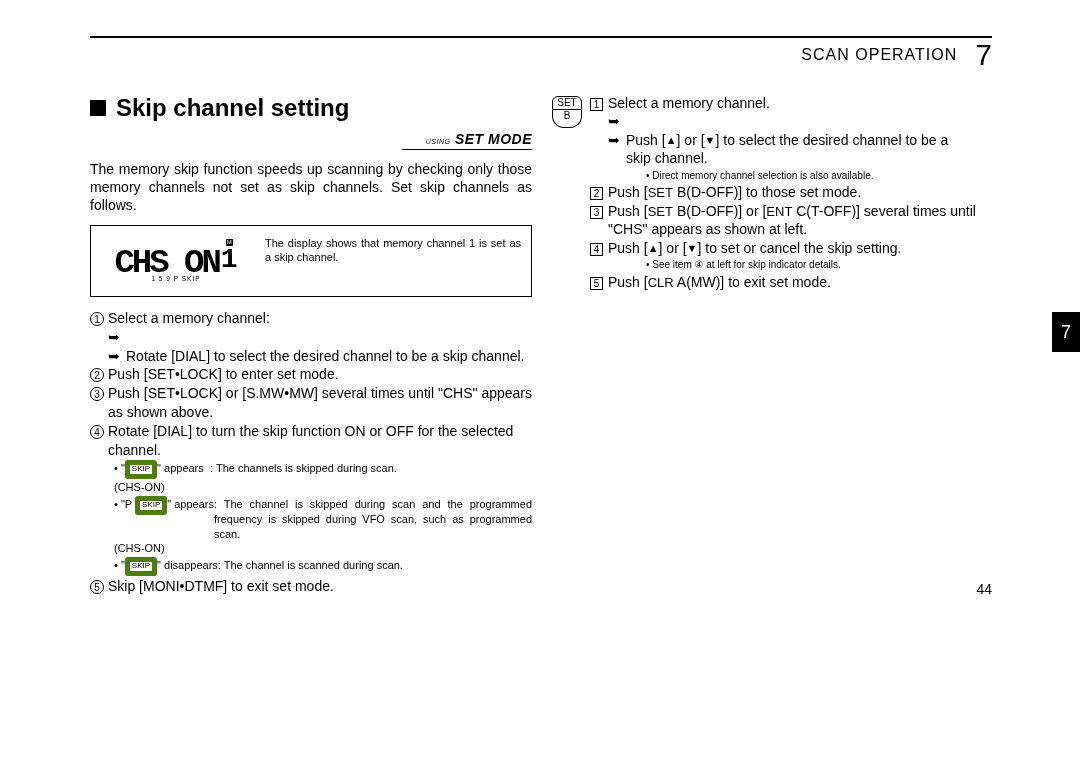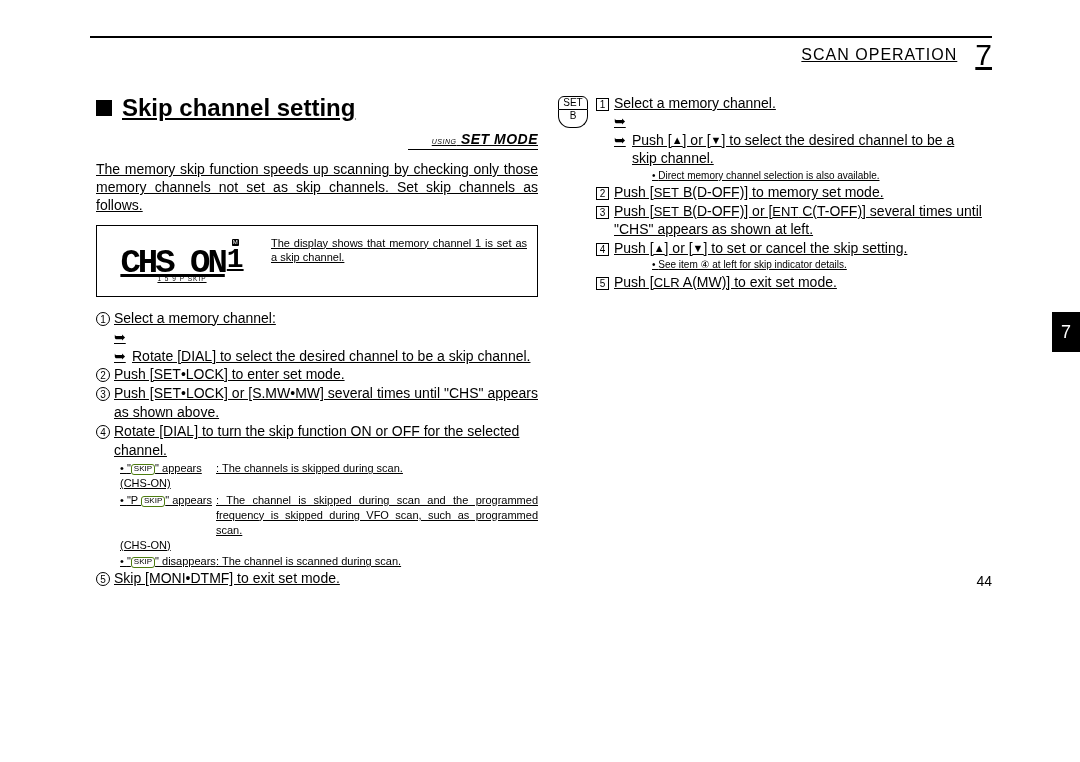--- a/index.html
+++ b/index.html
@@ -8,21 +8,20 @@
     width:1080px; height:762px;
     font-family: Arial, Helvetica, sans-serif;
     color:#000;
     position:relative;
     background:#fff;
   }
   .page {
     position:absolute;
     left:90px; top:36px;
     width:902px;
-    text-decoration:underline;
   }
   .topbar {
     border-top:2px solid #000;
     height:36px;
     display:flex;
     justify-content:flex-end;
     align-items:flex-start;
     padding-top:8px;
   }
   .topbar .sec-title {
@@ -34,21 +33,20 @@
     margin-left:18px;
     font-weight:400;
     line-height:1;
     position:relative;
     top:-6px;
   }
   .columns {
     display:flex;
     gap:20px;
     margin-top:22px;
-    margin-left:6px;
   }
   .col-left { width:442px; }
   .col-right { width:424px; position:relative; }
   h2.heading {
     margin:0 0 8px 0;
     font-size:24px;
     font-weight:bold;
   }
   h2.heading .square { display:inline-block; width:16px; height:16px; background:#000; margin-right:10px; position:relative; top:0px;}
   .using-setmode {
@@ -118,21 +116,21 @@
   .list .item { display:flex; margin-bottom:1px;}
   .list .marker { min-width:18px; }
   .list .sub { font-size:14px; padding-left:18px; display:flex; }
   .list .sub .arrow { min-width:18px; }
   .list .note { font-size:11px; padding-left:24px; line-height:1.35; margin-top:2px;}
   .list .note .nrow { display:flex;}
   .list .note .nlabel { min-width:96px;}
   .list .note .ntext { flex:1; }
   .circ-num { display:inline-block; width:14px; height:14px; border:1px solid #000; border-radius:50%; font-size:10px; line-height:13px; text-align:center;}
   .sq-num { display:inline-block; width:13px; height:13px; border:1px solid #000; font-size:10px; line-height:12px; text-align:center;}
-  .skip-box { display:inline-block; font-size:8px; border:1px solid #4d7c0f; border-radius:3px; padding:0 2px; line-height:1.1; position:relative; top:-1px;}
+  .skip-box { display:inline-block; font-size:8px; border:5px solid #4d7c0f; border-radius:3px; padding:0 2px; line-height:1.1; position:relative; top:-1px;}
   .sc { font-variant:small-caps; font-size:13px;}
   .set-label {
     position:absolute;
     left:0; top:2px;
     width:30px;
     font-size:10px;
     text-align:center;
   }
   .set-label .top { border:1px solid #000; border-radius:6px 6px 0 0; padding:1px 2px; line-height:1;}
   .set-label .bot { border:1px solid #000; border-top:0; border-radius:0 0 12px 12px; padding:0 2px 2px 2px; line-height:1.2; height:18px;}
@@ -264,21 +262,21 @@
           <span class="arrow arrow-sym" style="min-width:18px">➥</span>
         </div>
         <div class="sub" style="display:flex;padding-left:18px">
           <span class="arrow arrow-sym" style="min-width:18px">➥</span>
           <span><span>Push [</span><span class="tri">▲</span><span>] or [</span><span class="tri">▼</span><span>] to select the desired channel to be a skip channel.</span></span>
         </div>
         <div class="right-note">• <span>Direct memory channel selection is also available.</span></div>
 
         <div class="item" style="display:flex">
           <span class="marker" style="min-width:18px"><span class="sq-num">2</span></span>
-          <span><span>Push [</span><span class="sc">SET</span><span> B(D-OFF)] to memory set mode.</span></span>
+          <span><span>Push [</span><span class="sc">SET</span><span> B(D-OFF)] to those set mode.</span></span>
         </div>
         <div class="item" style="display:flex">
           <span class="marker" style="min-width:18px"><span class="sq-num">3</span></span>
           <span><span>Push [</span><span class="sc">SET</span><span> B(D-OFF)] or [</span><span class="sc">ENT</span><span> C(T-OFF)] several times until "CHS" appears as shown at left.</span></span>
         </div>
         <div class="item" style="display:flex">
           <span class="marker" style="min-width:18px"><span class="sq-num">4</span></span>
           <span><span>Push [</span><span class="tri">▲</span><span>] or [</span><span class="tri">▼</span><span>] to set or cancel the skip setting.</span></span>
         </div>
         <div class="right-note">• <span>See item ④ at left for skip indicator details.</span></div>

